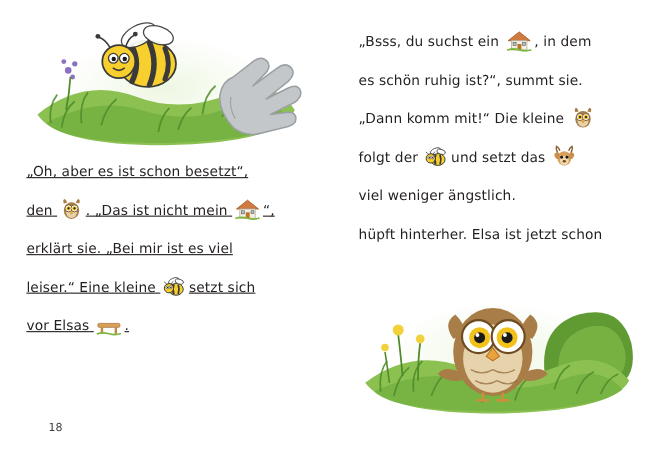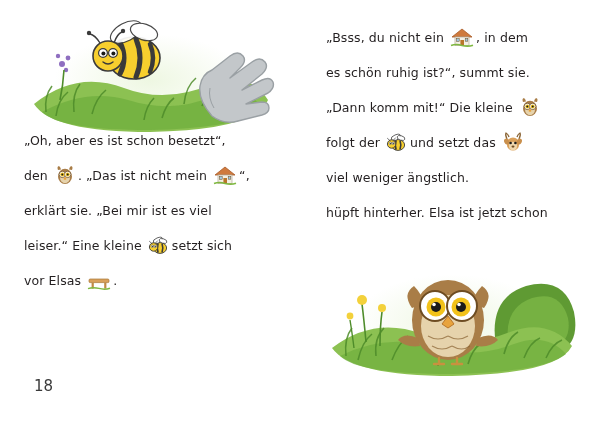--- a/index.html
+++ b/index.html
@@ -49,23 +49,23 @@
     display: block;
     height: 35px;
   }
   .inline-ico {
     display: inline-block;
     vertical-align: -6px;
     margin: 0 2px;
   }
   .page-num {
     position: absolute;
-    left: 18px;
+    left: 28px;
     bottom: 28px;
-    font-size: 15px;
+    font-size: 10px;
     color: #3a3a3a;
   }
 </style>
 </head>
 <body>
 
 <div class="page">
 
   <div class="col col-left">
 
@@ -129,21 +129,21 @@
             <path d="M-5 6 Q0 10 5 6" stroke="#3a3a3a" stroke-width="1.4" fill="none" stroke-linecap="round"></path>
             <path d="M-8 -13 Q-13 -21 -18 -22" stroke="#3a3a3a" stroke-width="1.4" fill="none"></path>
             <path d="M6 -13 Q9 -22 14 -24" stroke="#3a3a3a" stroke-width="1.4" fill="none"></path>
             <circle cx="-19" cy="-23" r="2.2" fill="#3a3a3a"></circle>
             <circle cx="15" cy="-25" r="2.2" fill="#3a3a3a"></circle>
           </g>
         </g>
       </svg>
     </div>
 
-    <div class="text-block" id="left-text" style="top:123px;">
+    <div class="text-block" id="left-text" style="top:138px;text-decoration:underline;">
         <div class="line"><span>„Oh, aber es ist schon besetzt“,</span></div>
         <div class="line"><span>den</span> <span class="inline-ico"><svg width="22" height="22" viewBox="0 0 22 22">
               <path d="M4 6 Q2.6 2.6 5 2 Q6.6 3.4 7 5.4Z" fill="#a97d47"></path>
               <path d="M18 6 Q19.4 2.6 17 2 Q15.4 3.4 15 5.4Z" fill="#a97d47"></path>
               <ellipse cx="11" cy="12.4" rx="7" ry="7.6" fill="#a97d47"></ellipse>
               <ellipse cx="11" cy="13.6" rx="5" ry="5.6" fill="#e6d3ac"></ellipse>
               <circle cx="8.3" cy="10.4" r="3.2" fill="#ffffff" stroke="#6d4c22" stroke-width="0.8"></circle>
               <circle cx="13.7" cy="10.4" r="3.2" fill="#ffffff" stroke="#6d4c22" stroke-width="0.8"></circle>
               <circle cx="8.3" cy="10.4" r="2" fill="#f2c21a"></circle>
               <circle cx="13.7" cy="10.4" r="2" fill="#f2c21a"></circle>
@@ -180,21 +180,21 @@
               <path d="M1 15.6 Q6 13.8 12 15.4 Q18 17 23 15.2" stroke="#7fb840" stroke-width="1.5" fill="none"></path>
             </svg></span><span>.</span></div>
       </div>
 
     <div class="page-num">18</div>
   </div>
 
   <div class="col col-right">
 
     <div class="text-block" id="right-text" style="top:20px;">
-        <div class="line"><span>„Bsss, du nicht ein</span> <span class="inline-ico"><svg width="24" height="22" viewBox="0 0 24 22">
+        <div class="line"><span>„Bsss, du suchst ein</span> <span class="inline-ico"><svg width="24" height="22" viewBox="0 0 24 22">
               <path d="M2 11 L12 3 L22 11Z" fill="#cf7a3e" stroke="#a85a26" stroke-width="0.8"></path>
               <rect x="5" y="11" width="14" height="8.4" fill="#f3efe4" stroke="#b9b3a2" stroke-width="0.8"></rect>
               <rect x="10.4" y="14" width="3.6" height="5.4" fill="#b9762a"></rect>
               <rect x="6.4" y="12.6" width="2.8" height="2.8" fill="#9dc7e0" stroke="#6d4c22" stroke-width="0.5"></rect>
               <rect x="15.2" y="12.6" width="2.6" height="2.6" fill="#9dc7e0" stroke="#6d4c22" stroke-width="0.5"></rect>
               <path d="M1 19.6 Q6 17.6 12 19.4 Q18 21 23 19.2" stroke="#7fb840" stroke-width="1.6" fill="none"></path>
             </svg></span><span>, in dem</span></div>
         <div class="line"><span>es schön ruhig ist?“, summt sie.</span></div>
         <div class="line"><span>„Dann komm mit!“ Die kleine</span> <span class="inline-ico"><svg width="22" height="22" viewBox="0 0 22 22">
               <path d="M4 6 Q2.6 2.6 5 2 Q6.6 3.4 7 5.4Z" fill="#a97d47"></path>

